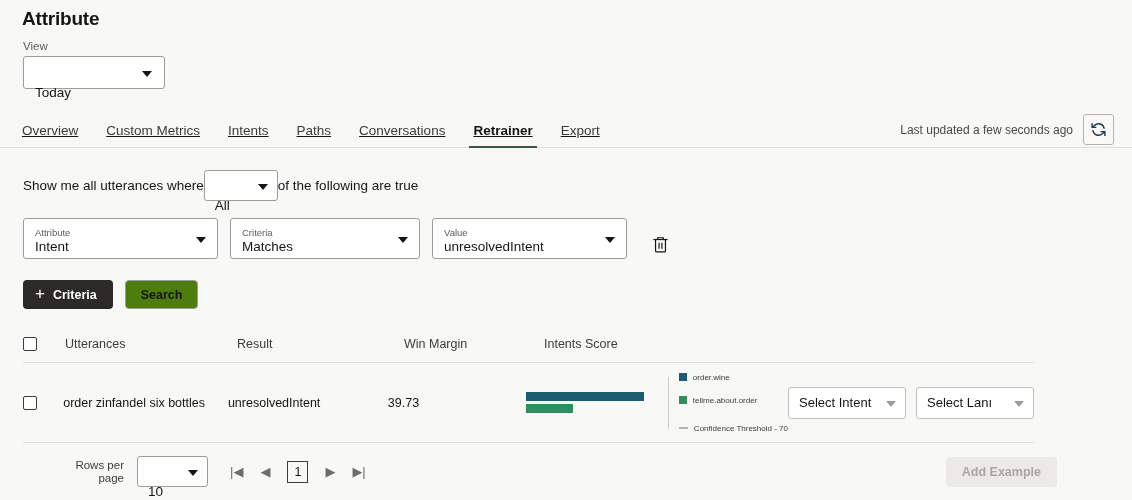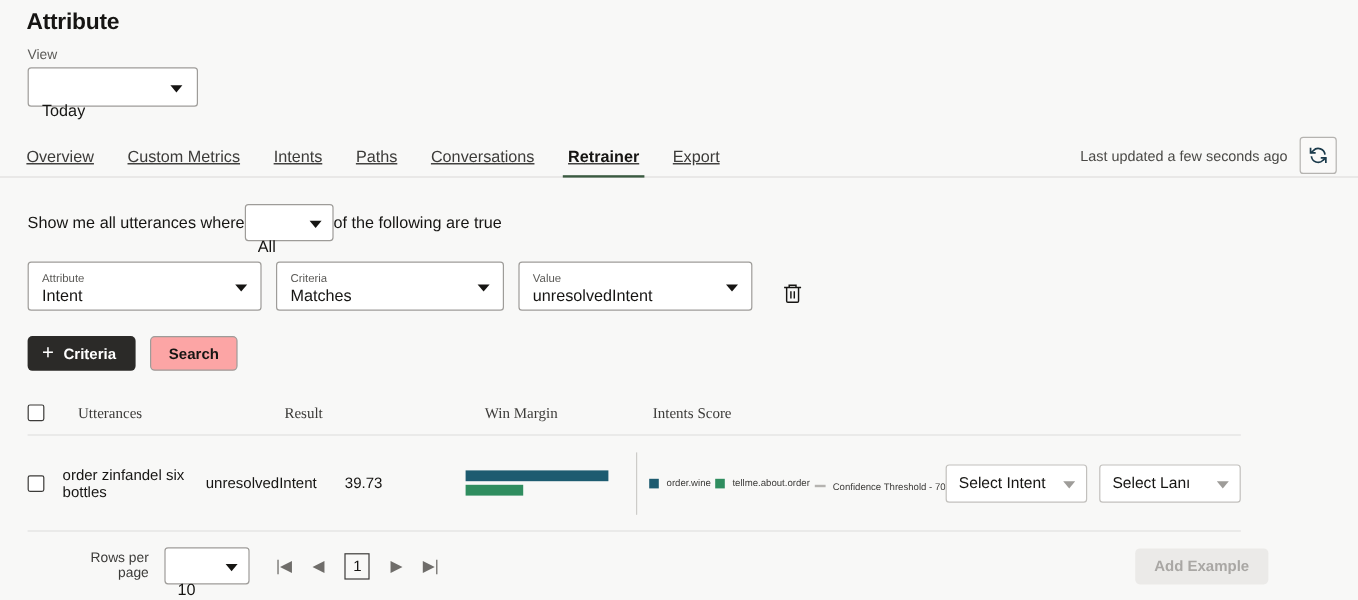--- a/index.html
+++ b/index.html
@@ -196,21 +196,21 @@
     font-weight: bold;
   }
   .plus-glyph {
     font-size: 17px;
     line-height: 1;
     font-weight: normal;
     position: relative;
     top: -1px;
   }
   .btn-light {
-    background: #fca5a5;
+    background: #4d7c0f;
     color: #161513;
     border: 1px solid #9e9c99;
     border-radius: 4px;
     height: 29px;
     padding: 0 15px;
     font-size: 12.5px;
     font-family: "Liberation Sans", sans-serif;
     cursor: pointer;
     font-weight: bold;
   }
@@ -218,21 +218,20 @@
   
   .table-wrap { padding: 17px 0 0 23px; width: 1034px; }
 
   .thead, .trow {
     display: flex;
     align-items: center;
   }
   .thead {
     height: 37px;
     border-bottom: 1px solid #e2e1df;
-    font-family: Liberation Serif, serif;
   }
   .trow {
     height: 80px;
     border-bottom: 1px solid #e2e1df;
   }
 
   .c-check { width: 42px; display: flex; align-items: center; }
   .c-utter { width: 172px; }
   .c-result { width: 167px; }
   .c-margin { width: 140px; }
@@ -260,22 +259,22 @@
   }
   .bar { height: 9px; }
   .bar.b1 { background: #1d5b70; }
   .bar.b2 { background: #2f8d5f; }
 
   .legend {
     border-left: 1px solid #cdccc9;
     padding-left: 10px;
     margin-left: 20px;
     display: flex;
-    flex-direction: row;
-    gap: 4px;
+    flex-direction: column;
+    gap: 14px;
     height: 52px;
     justify-content: center;
   }
   .leg-item {
     display: flex;
     align-items: center;
     gap: 6px;
     font-size: 8px;
     color: #3c3b39;
     white-space: nowrap;

